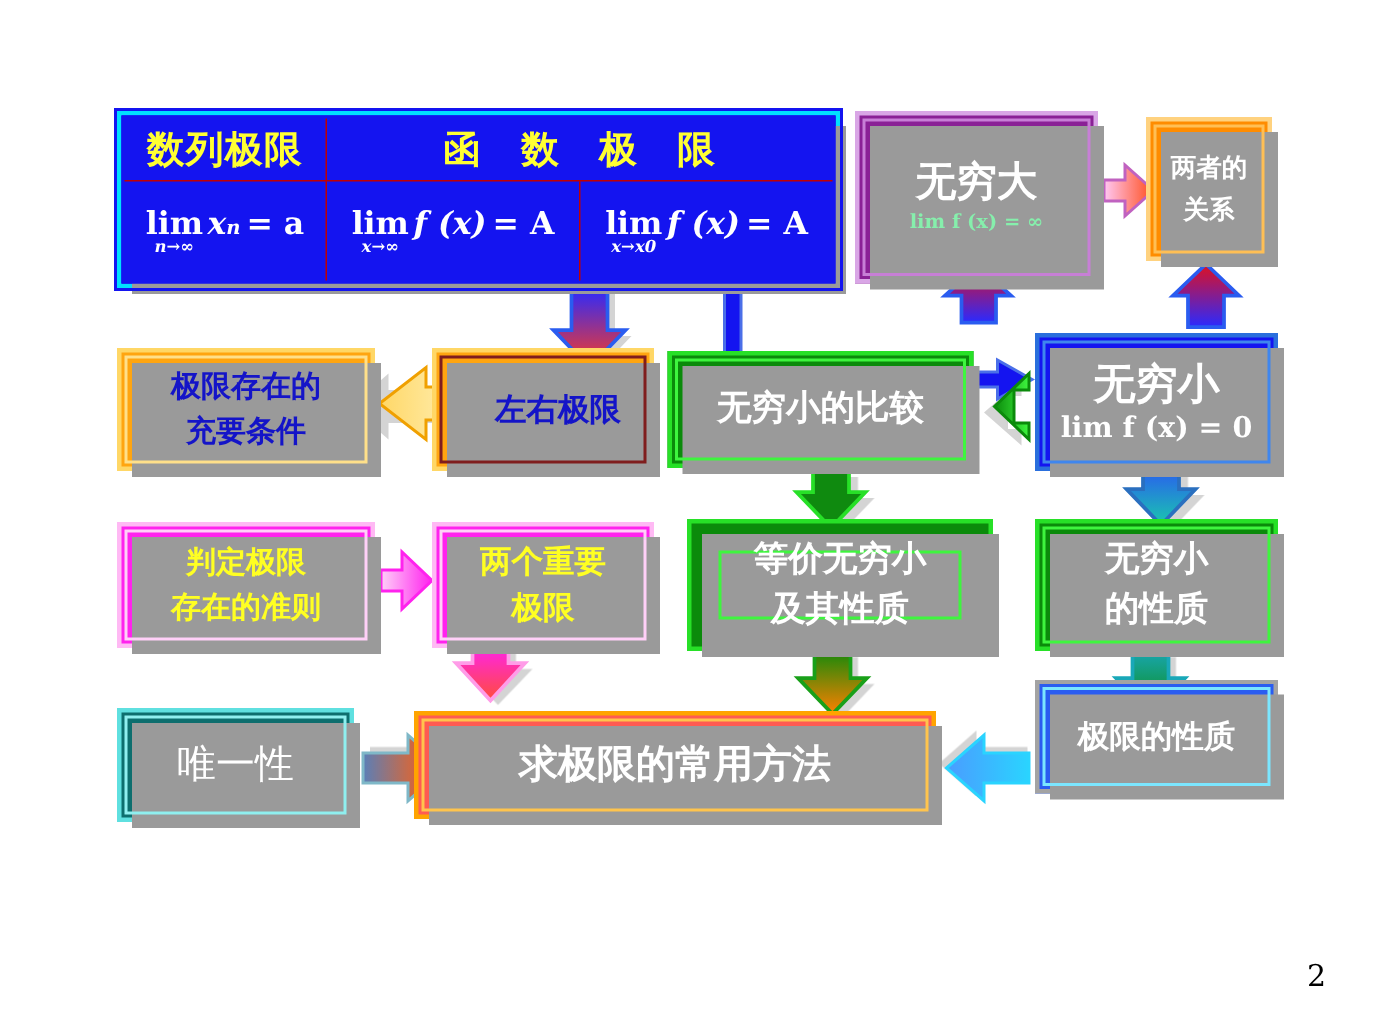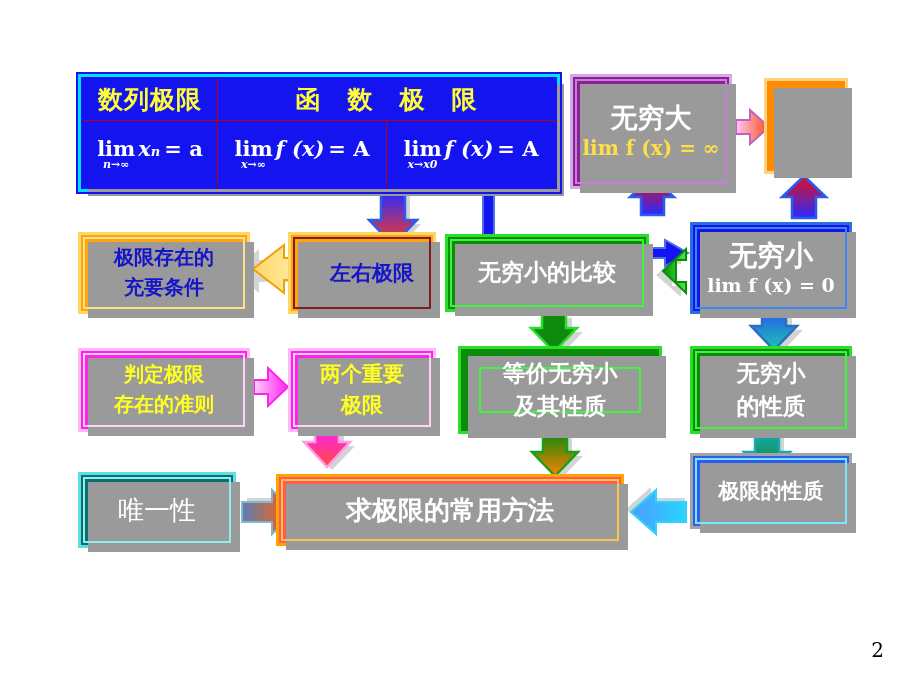--- a/index.html
+++ b/index.html
@@ -87,21 +87,21 @@
   .it { font-style: italic; }
   .sub { font-size: 0.62em; vertical-align: sub; font-style: italic; }
 
   
   #n-wqd {
     left: 570px; top: 74px; width: 162px; height: 115px;
     background:#8a2196; border: 3px solid #d9a6e6;
   }
   #n-wqd .inner { border: 2px solid #c77fd6; margin:2px; }
   #n-wqd .t1 { color:#ffffff; font-size:27px; font-weight:bold; }
-  #n-wqd .t2 { color:#fde047; font-family:"DejaVu Serif","Liberation Serif",serif; font-size:20px; font-weight:bold; margin-top:3px;}
+  #n-wqd .t2 { color:#86efac; font-family:"DejaVu Serif","Liberation Serif",serif; font-size:13px; font-weight:bold; margin-top:3px;}
 
   #n-lzg {
     left: 764px; top: 78px; width: 84px; height: 96px;
     background:#ff8c00; border: 3px solid #ffd27f;
   }
   #n-lzg .inner { border: 2px solid #ffbf55; margin:2px; }
   #n-lzg .t { color:#ffffff; font-size:17px; font-weight:bold; }
 
   #n-wqx {
     left: 690px; top: 222px; width: 162px; height: 92px;
@@ -378,20 +378,24 @@
   <div class="node" id="n-wqd">
     <div class="shadow"></div>
     <div class="inner">
       <span class="lbl t1">无穷大</span>
       <span class="lbl t2">lim f (x) = ∞</span>
     </div>
   </div>
 
   <div class="node" id="n-lzg">
     <div class="shadow"></div>
+    <div class="inner">
+      <span class="lbl t">两者的</span>
+      <span class="lbl t" style="margin-top:8px">关系</span>
+    </div>
   </div>
 
   <div class="node" id="n-wqx">
     <div class="shadow"></div>
     <div class="inner">
       <span class="lbl t1">无穷小</span>
       <span class="lbl t2">lim f (x) = 0</span>
     </div>
   </div>
 

